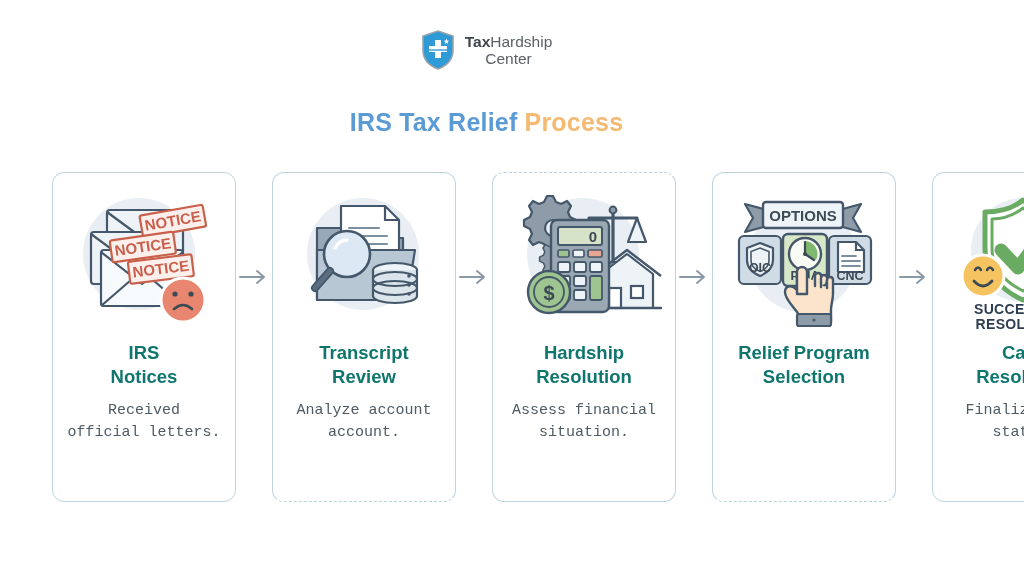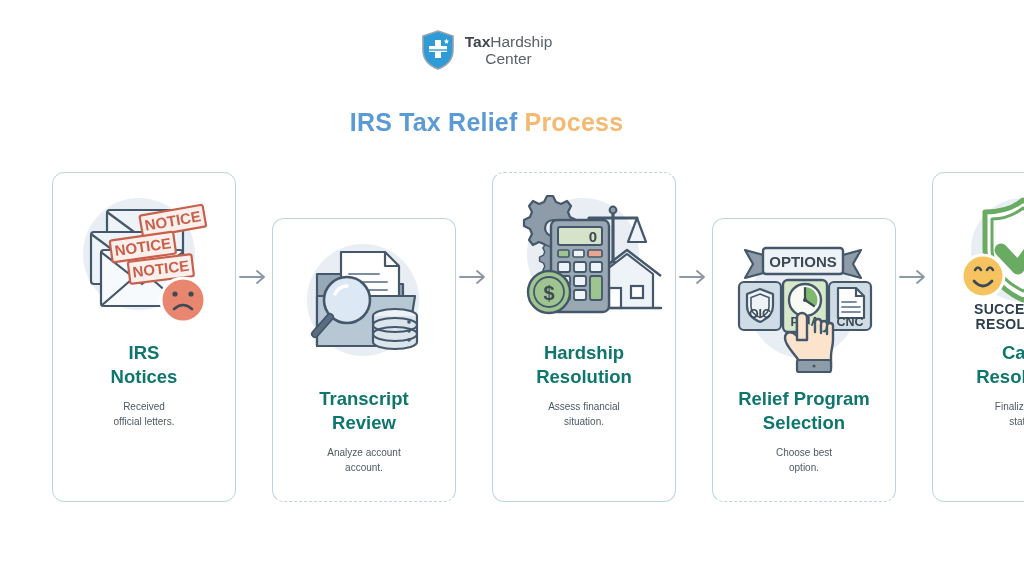--- a/index.html
+++ b/index.html
@@ -45,21 +45,21 @@
     display: flex; align-items: stretch;
   }
   .card {
     position: relative;
     width: 184px; flex: none;
     border: 1.6px solid #bed3e0;
     border-radius: 12px;
     background: #fff;
     display: flex; flex-direction: column; align-items: center;
   }
-  .card.dash-bottom { border-bottom-style: dashed; margin-top: 46px; }
+  .card.dash-bottom { border-bottom-style: dashed; }
   .card.dash-top { border-top-style: dashed; }
 
   .arrow {
     width: 36px; flex: none;
     display: flex; align-items: center; justify-content: center;
     align-self: flex-start; margin-top: 96px;
   }
   .arrow svg { display: block; }
 
   
@@ -72,23 +72,24 @@
 
   
   .card-title {
     margin-top: 4px;
     font-size: 18.5px; font-weight: bold;
     color: #0f766e; text-align: center; line-height: 1.28;
     padding: 0 6px;
   }
   .card-desc {
     margin-top: 12px;
-    font-size: 10px; color: #4e5a64;
+    font-size: 15px; color: #4e5a64;
     text-align: center; line-height: 1.45;
     padding: 0 8px;
+    font-family: Liberation Mono, monospace;
   }
 </style>
 </head>
 <body>
 
 <div class="page">
 
   <div class="brand">
     <svg class="brand-shield" viewBox="0 0 34 40">
       <path d="M17 1 L32 6 V20 C32 30 25 36 17 39 C9 36 2 30 2 20 V6 Z" fill="#2e9bd6"></path>
@@ -329,24 +330,20 @@
             <path d="M72 84 a5 5 0 0 1 10 0 v22 h-10 z" fill="#fbe3cc" stroke="#45586b" stroke-width="2.4" stroke-linejoin="round"></path>
             <rect x="72" y="126" width="34" height="12" rx="2" fill="#8e9ca9" stroke="#45586b" stroke-width="2.2"></rect>
             <circle cx="89" cy="132" r="1.6" fill="#45586b"></circle>
           </g>
         </svg>
       </div>
       <div class="card-title">
         <span>Relief Program</span><br>
         <span>Selection</span>
       </div>
-      <div class="card-desc">
-        <span>Choose best</span><br>
-        <span>option.</span>
-      </div>
     </div>
 
     <div class="arrow">
       <svg width="30" height="18" viewBox="0 0 30 18">
         <path d="M1 9 H24 M18 3 L25 9 L18 15" fill="none" stroke="#8b98a5" stroke-width="1.9" stroke-linecap="round" stroke-linejoin="round"></path>
       </svg>
     </div>
 
     <div class="card">
       <div class="icon-wrap">

